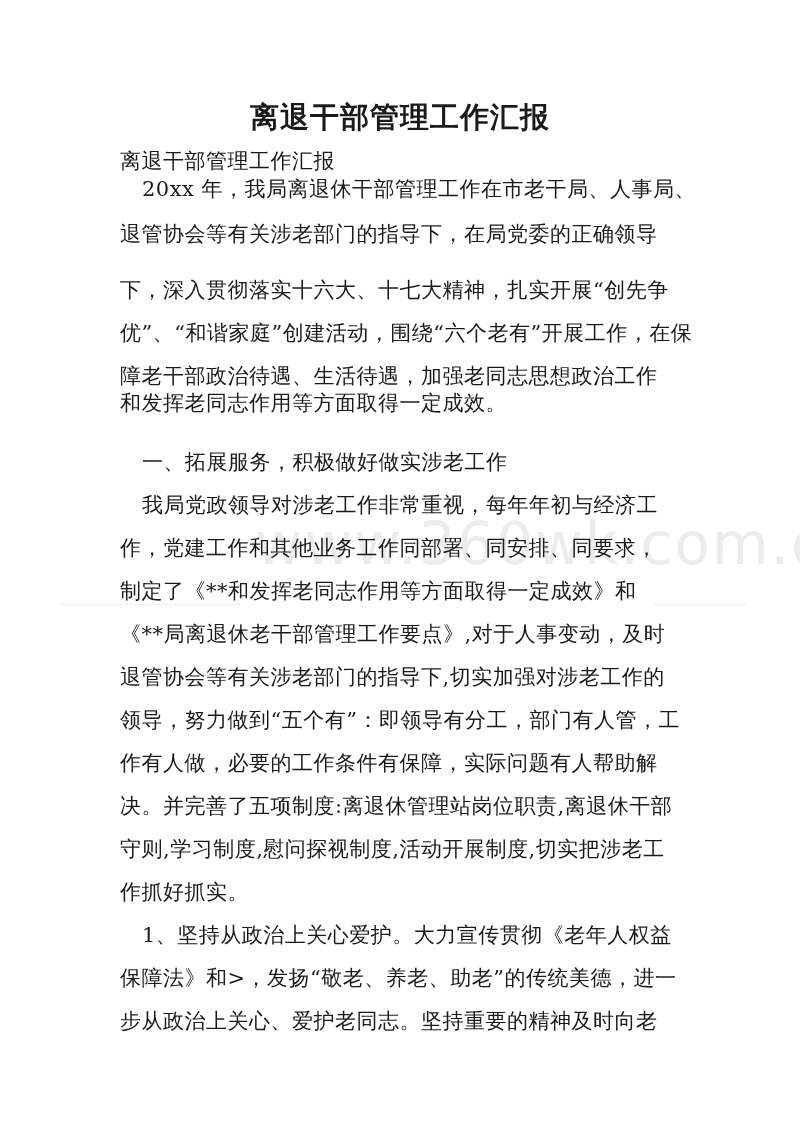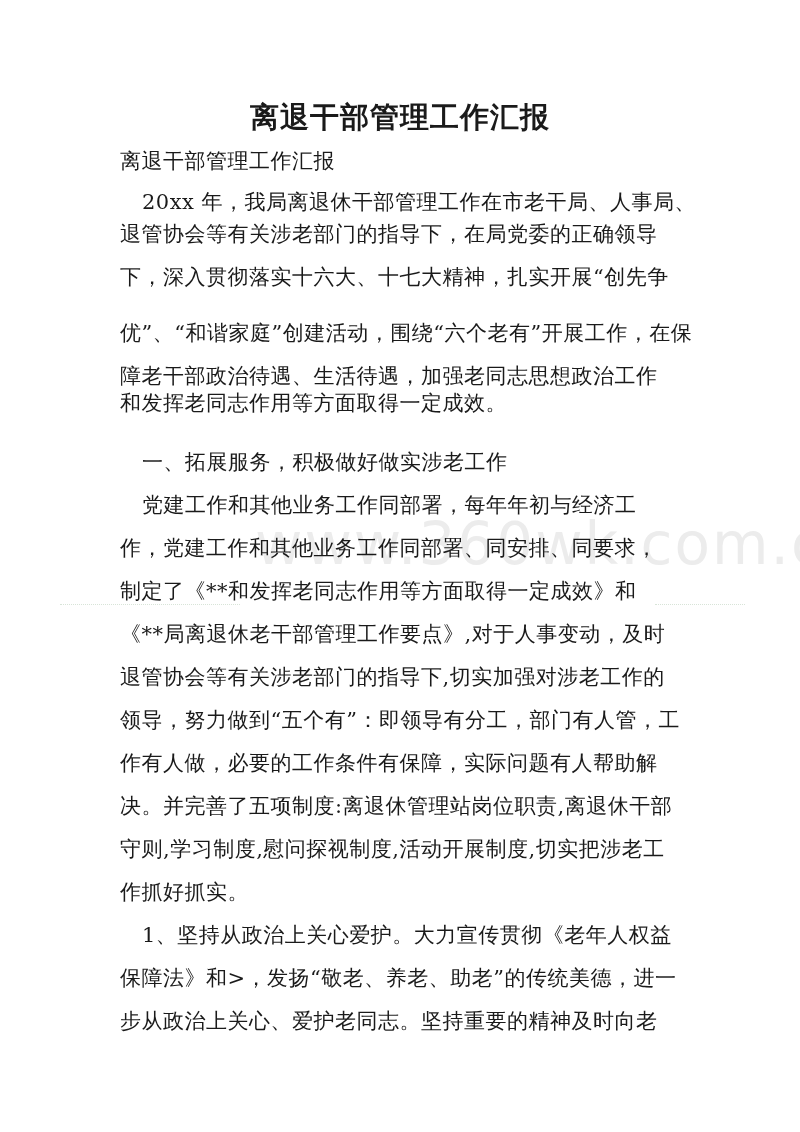--- a/index.html
+++ b/index.html
@@ -27,28 +27,28 @@
 </head>
 <body>
 
 <div class="watermark">www.360wk.com.cn</div>
 <div class="dots" style="left:60px;width:180px;"></div>
 <div class="dots" style="left:655px;width:90px;"></div>
 
 <h1 class="title" style="margin:0;">离退干部管理工作汇报</h1>
 
 <div class="line" style="top:147px">离退干部管理工作汇报</div>
-<div class="line indent" style="top:188px">20xx 年，我局离退休干部管理工作在市老干局、人事局、</div>
+<div class="line indent" style="top:175px">20xx 年，我局离退休干部管理工作在市老干局、人事局、</div>
 <div class="line" style="top:220px">退管协会等有关涉老部门的指导下，在局党委的正确领导</div>
-<div class="line" style="top:263px">下，深入贯彻落实十六大、十七大精神，扎实开展“创先争</div>
+<div class="line" style="top:276px">下，深入贯彻落实十六大、十七大精神，扎实开展“创先争</div>
 <div class="line" style="top:319px">优”、“和谐家庭”创建活动，围绕“六个老有”开展工作，在保</div>
 <div class="line" style="top:362px">障老干部政治待遇、生活待遇，加强老同志思想政治工作</div>
 <div class="line" style="top:389px">和发挥老同志作用等方面取得一定成效。</div>
 <div class="line indent" style="top:448px">一、拓展服务，积极做好做实涉老工作</div>
-<div class="line indent" style="top:491px">党建工作和其他业务工作同部署，每年年初与经济工</div>
+<div class="line indent" style="top:491px">我局党政领导对涉老工作非常重视，每年年初与经济工</div>
 <div class="line" style="top:534px">作，党建工作和其他业务工作同部署、同安排、同要求，</div>
 <div class="line" style="top:577px">制定了《**和发挥老同志作用等方面取得一定成效》和</div>
 <div class="line" style="top:620px">《**局离退休老干部管理工作要点》,对于人事变动，及时</div>
 <div class="line" style="top:663px">退管协会等有关涉老部门的指导下,切实加强对涉老工作的</div>
 <div class="line" style="top:706px">领导，努力做到“五个有”：即领导有分工，部门有人管，工</div>
 <div class="line" style="top:749px">作有人做，必要的工作条件有保障，实际问题有人帮助解</div>
 <div class="line" style="top:792px">决。并完善了五项制度:离退休管理站岗位职责,离退休干部</div>
 <div class="line" style="top:835px">守则,学习制度,慰问探视制度,活动开展制度,切实把涉老工</div>
 <div class="line" style="top:878px">作抓好抓实。</div>
 <div class="line indent" style="top:921px">1、坚持从政治上关心爱护。大力宣传贯彻《老年人权益</div>

